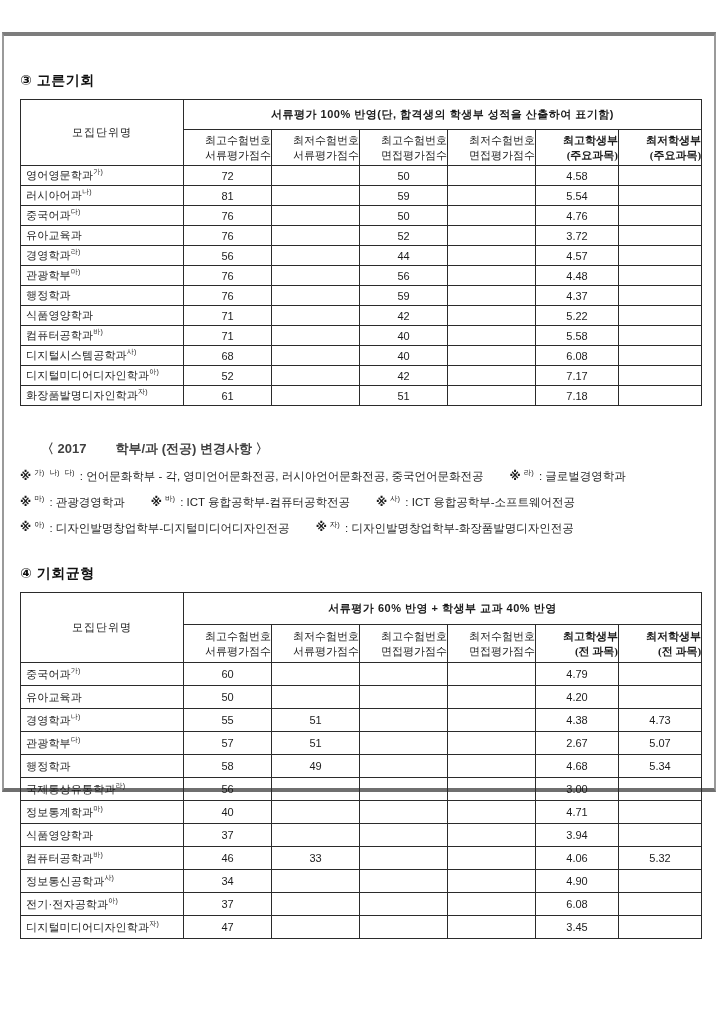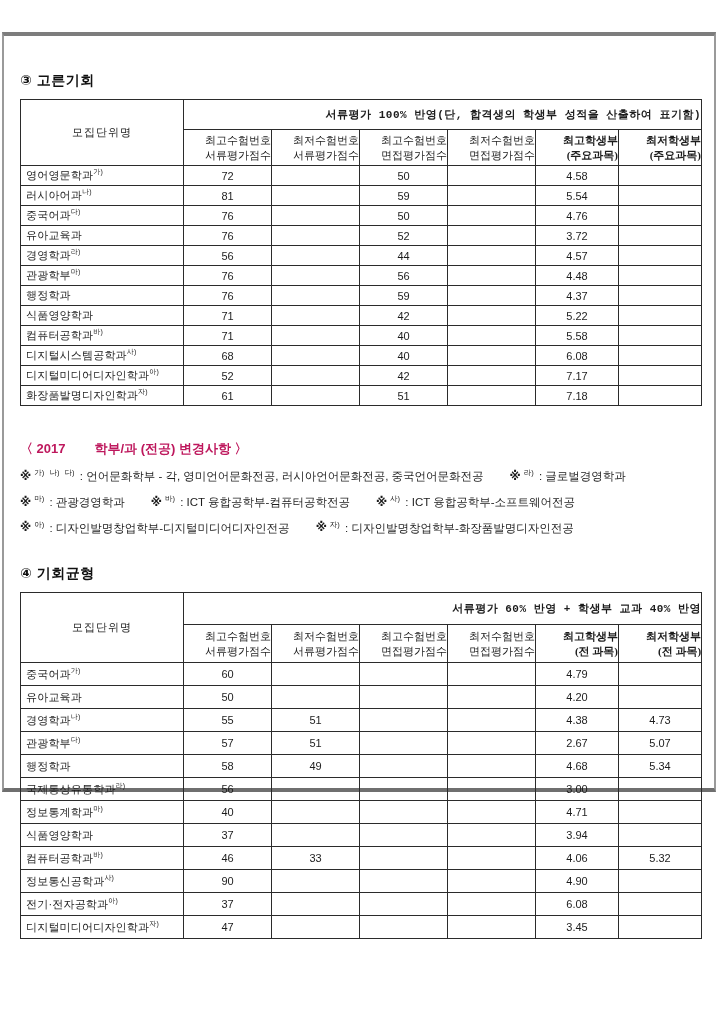--- a/index.html
+++ b/index.html
@@ -40,41 +40,42 @@
     font-size: 11px;
     color: #1c1c1c;
   }
   table.t th, table.t td {
     border: 1px solid #2b2b2b;
     padding: 0;
     overflow: hidden;
     font-weight: normal;
   }
   table.t { border: 1.5px solid #222; }
-  .t .span-h { font-weight: bold; text-align: right; letter-spacing: 0.5px; font-family: Liberation Mono, monospace; }
+  .t .span-h { font-weight: bold; text-align: center; letter-spacing: 0.5px; }
   .t .unit-h { text-align: center; letter-spacing: 1px; }
   .t tr.h2 th { text-align: right; line-height: 15px; }
   .t tr.h2 th:nth-child(5), .t tr.h2 th:nth-child(6) { font-weight: bold; font-family: Liberation Serif, serif; }
   .t1 tr.h1 { height: 30px; }
   .t1 tr.h2 { height: 36px; }
   .t1 tbody tr { height: 20px; }
   .t2 tr.h1 { height: 32px; }
   .t2 tr.h2 { height: 38px; }
   .t2 tbody tr { height: 23px; }
   .t td.name-cell { text-align: left; padding-left: 5px; letter-spacing: 0.2px; white-space: nowrap; }
   .t td.num-cell { text-align: center; }
   .t sup { font-size: 7px; line-height: 0; }
 
   .notes { margin-top: 34px; }
   .notes-title {
     font-size: 13px;
     font-weight: bold;
     white-space: pre;
     margin-bottom: 10px;
-    color: #be185d;
+    color: #404040;
+    margin-left: 21px;
   }
   .note-line {
     display: flex;
     gap: 26px;
     margin-bottom: 10px;
     font-size: 11.5px;
     white-space: pre;
     color: #1c1c1c;
   }
   .note-item { white-space: pre; }
@@ -337,21 +338,21 @@
             <td class="name-cell">컴퓨터공학과<sup>바)</sup></td>
             <td class="num-cell">46</td>
             <td class="num-cell">33</td>
             <td class="num-cell"></td>
             <td class="num-cell"></td>
             <td class="num-cell">4.06</td>
             <td class="num-cell">5.32</td>
           </tr>
           <tr>
             <td class="name-cell">정보통신공학과<sup>사)</sup></td>
-            <td class="num-cell">90</td>
+            <td class="num-cell">34</td>
             <td class="num-cell"></td>
             <td class="num-cell"></td>
             <td class="num-cell"></td>
             <td class="num-cell">4.90</td>
             <td class="num-cell"></td>
           </tr>
           <tr>
             <td class="name-cell">전기·전자공학과<sup>아)</sup></td>
             <td class="num-cell">37</td>
             <td class="num-cell"></td>

